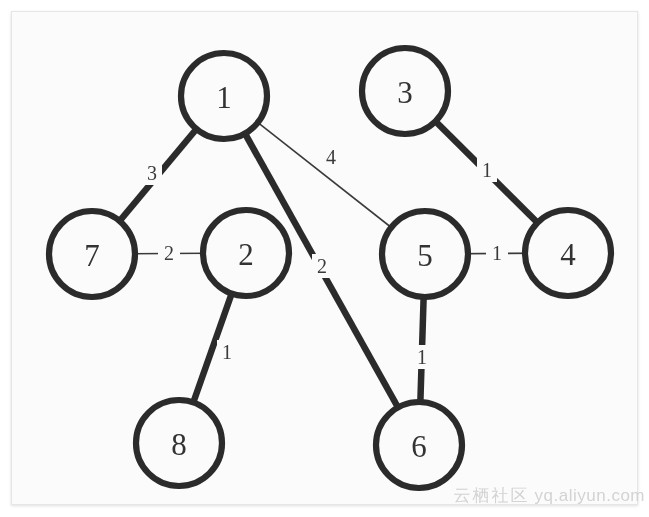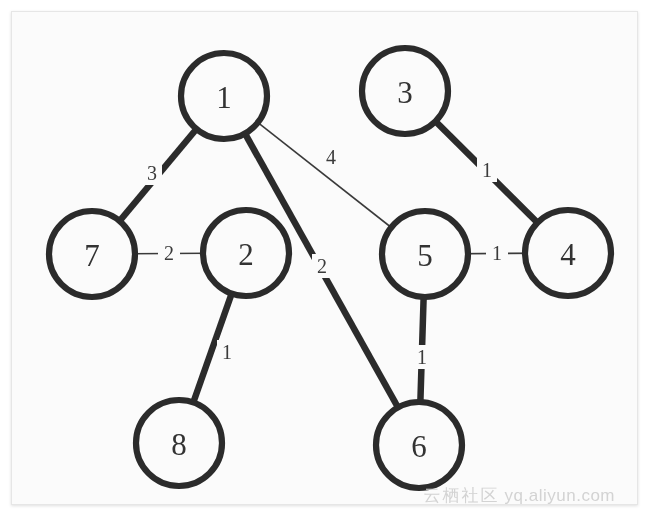--- a/index.html
+++ b/index.html
@@ -60,21 +60,21 @@
   }
   .edge-text {
     fill: #3b3b3b;
     font-family: "Liberation Serif", "DejaVu Serif", serif;
     font-size: 20px;
     text-anchor: middle;
     dominant-baseline: central;
   }
   #watermark {
     position: absolute;
-    right: 34px;
+    right: 4px;
     bottom: 10px;
     font-family: "Liberation Sans", sans-serif;
     font-size: 17px;
     color: #d3d3d3;
     letter-spacing: 0.5px;
     white-space: nowrap;
     user-select: none;
   }
   #watermark .wm-cn {
     letter-spacing: 2px;

